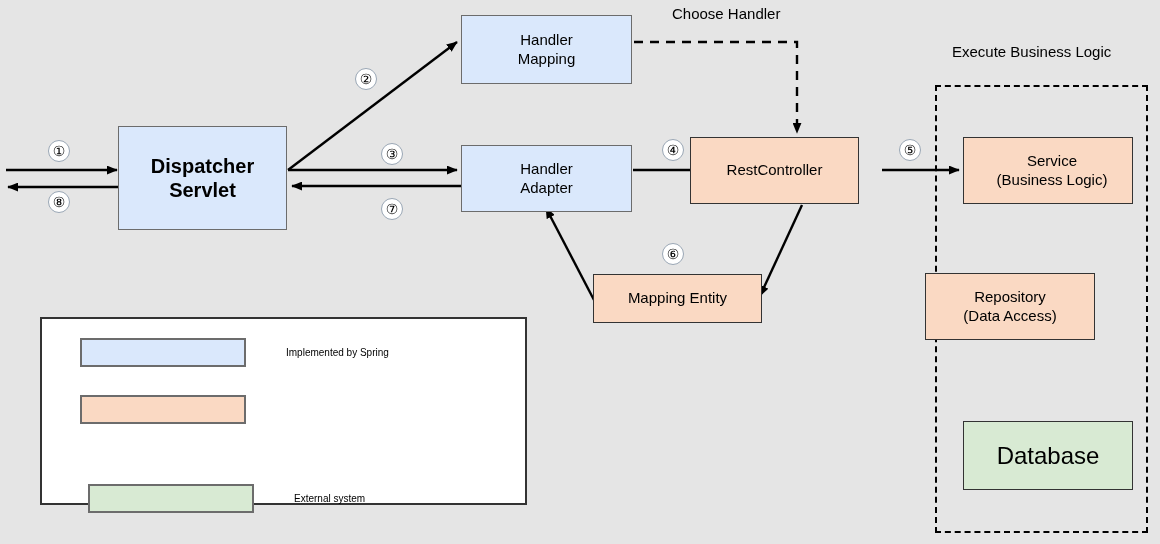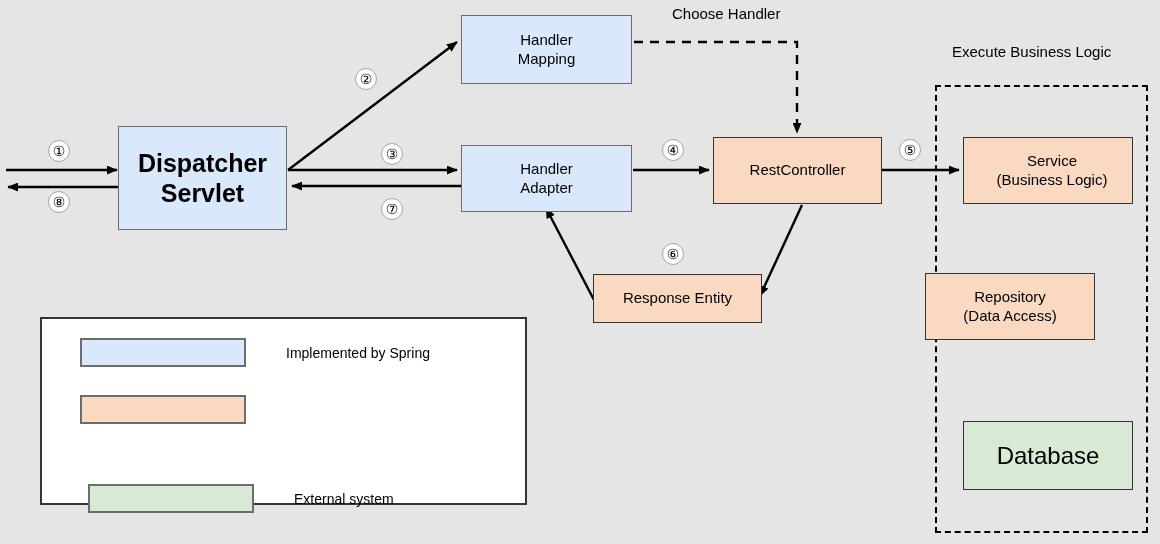--- a/index.html
+++ b/index.html
@@ -35,21 +35,21 @@
     text-align: center;
     line-height: 1.22;
     color: #000000;
     font-size: 15px;
     white-space: pre-line;
     z-index: 3;
   }
   .node.spring  { background: #dae8fc; border-color: #6c6c6c; margin-top: 8px; }
   .node.dev     { background: #fad9c3; border-color: #333333; }
   .node.ext     { background: #d8ead3; border-color: #333333; }
-  .node.strong  { font-weight: bold; font-size: 25px; }
+  .node.strong  { font-weight: bold; font-size: 20px; }
   .node.big     { font-size: 24px; }
 
   .group-box {
     position: absolute;
     box-sizing: border-box;
     border: 2px dashed #000000;
     background: transparent;
     z-index: 1;
   }
   .free-label {
@@ -91,21 +91,21 @@
     width: 166px;
     height: 29px;
     box-sizing: border-box;
     border: 2px solid #6c6c6c;
   }
   .legend-swatch.spring { background: #dae8fc; }
   .legend-swatch.dev    { background: #fad9c3; border-color: #6c6c6c; }
   .legend-swatch.ext    { background: #d8ead3; border-color: #6c6c6c; }
   .legend-text {
     margin-left: 40px;
-    font-size: 14px;
+    font-size: 10px;
     color: #000000;
     white-space: nowrap;
   }
 </style>
 </head>
 <body>
 
 <div id="canvas">
 
   <svg id="edges" viewBox="0 0 1160 544" xmlns="http://www.w3.org/2000/svg">
@@ -145,22 +145,22 @@
       <div class="free-label" style="left: 952px; top: 43px;">Execute Business Logic</div>
     </div>
 
   <div id="nodes">
       <div class="node spring strong" style="left: 118px; top: 118px; width: 169px; height: 104px;">Dispatcher
 Servlet</div>
       <div class="node spring" style="left: 461px; top: 7px; width: 171px; height: 69px;">Handler
 Mapping</div>
       <div class="node spring" style="left: 461px; top: 137px; width: 171px; height: 67px;">Handler
 Adapter</div>
-      <div class="node dev" style="left: 713px; top: 137px; width: 169px; height: 67px;">RestController</div>
-      <div class="node dev" style="left: 593px; top: 274px; width: 169px; height: 49px;">Response Entity</div>
+      <div class="node dev" style="left: 690px; top: 137px; width: 169px; height: 67px;">RestController</div>
+      <div class="node dev" style="left: 593px; top: 274px; width: 169px; height: 49px;">Mapping Entity</div>
       <div class="node dev" style="left: 963px; top: 137px; width: 170px; height: 67px; padding-left: 8px;">Service
 (Business Logic)</div>
       <div class="node dev" style="left: 925px; top: 273px; width: 170px; height: 67px;">Repository
 (Data Access)</div>
       <div class="node ext big" style="left: 963px; top: 421px; width: 170px; height: 69px;">Database</div>
     </div>
 
   <div id="steps">
       <div class="step" style="left: 48px; top: 140px;">①</div>
       <div class="step" style="left: 48px; top: 191px;">⑧</div>

